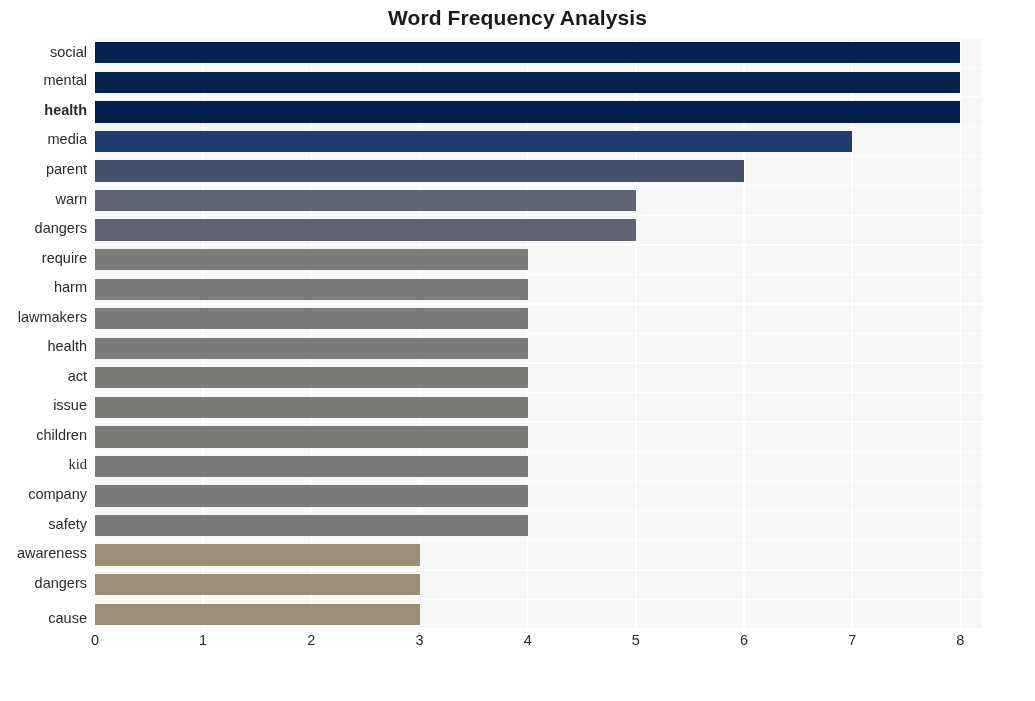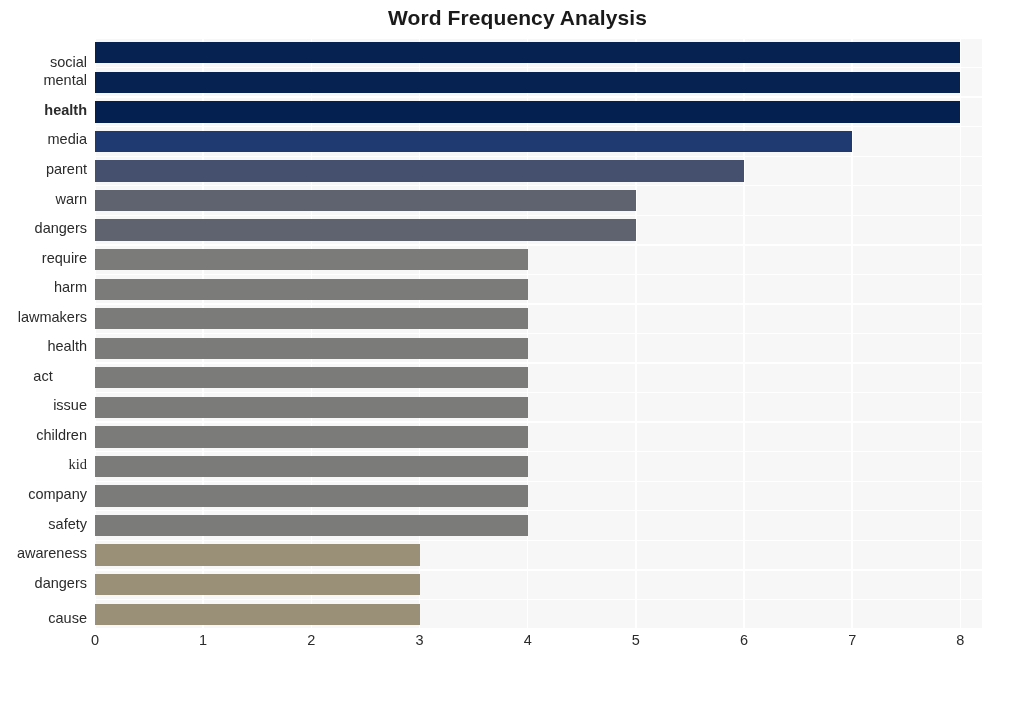--- a/index.html
+++ b/index.html
@@ -208,32 +208,32 @@
         <div class="bar-row" style="top: 536.037px; height: 21.276px;">
           <div class="bar" title="dangers: 3" style="width: 324.512px; background: rgb(153, 144, 119);"></div>
         </div>
         <div class="bar-row" style="top: 565.587px; height: 21.276px;">
           <div class="bar" title="cause: 3" style="width: 324.512px; background: rgb(153, 144, 119);"></div>
         </div>
       </div>
   </div>
 
   <div id="ytick-layer">
-      <div class="ytick" style="top: 16px;">social</div>
+      <div class="ytick" style="top: 6px;">social</div>
       <div class="ytick" style="top: 34.325px;">mental</div>
       <div class="ytick" style="top: 63.875px; font-weight: bold;">health</div>
       <div class="ytick" style="top: 93.425px;">media</div>
       <div class="ytick" style="top: 122.975px;">parent</div>
       <div class="ytick" style="top: 152.525px;">warn</div>
       <div class="ytick" style="top: 182.075px;">dangers</div>
       <div class="ytick" style="top: 211.625px;">require</div>
       <div class="ytick" style="top: 241.175px;">harm</div>
       <div class="ytick" style="top: 270.725px;">lawmakers</div>
       <div class="ytick" style="top: 300.275px;">health</div>
-      <div class="ytick" style="top: 329.825px; text-align: center;">act</div>
+      <div class="ytick" style="top: 329.825px;">act</div>
       <div class="ytick" style="top: 359.375px;">issue</div>
       <div class="ytick" style="top: 388.925px;">children</div>
       <div class="ytick" style="top: 418.475px; font-family: Liberation Serif, serif;">kid</div>
       <div class="ytick" style="top: 448.025px;">company</div>
       <div class="ytick" style="top: 477.575px;">safety</div>
       <div class="ytick" style="top: 507.125px;">awareness</div>
       <div class="ytick" style="top: 536.675px;">dangers</div>
       <div class="ytick" style="top: 572px; padding-left: 45px;">cause</div>
     </div>
   <div id="xtick-layer">

